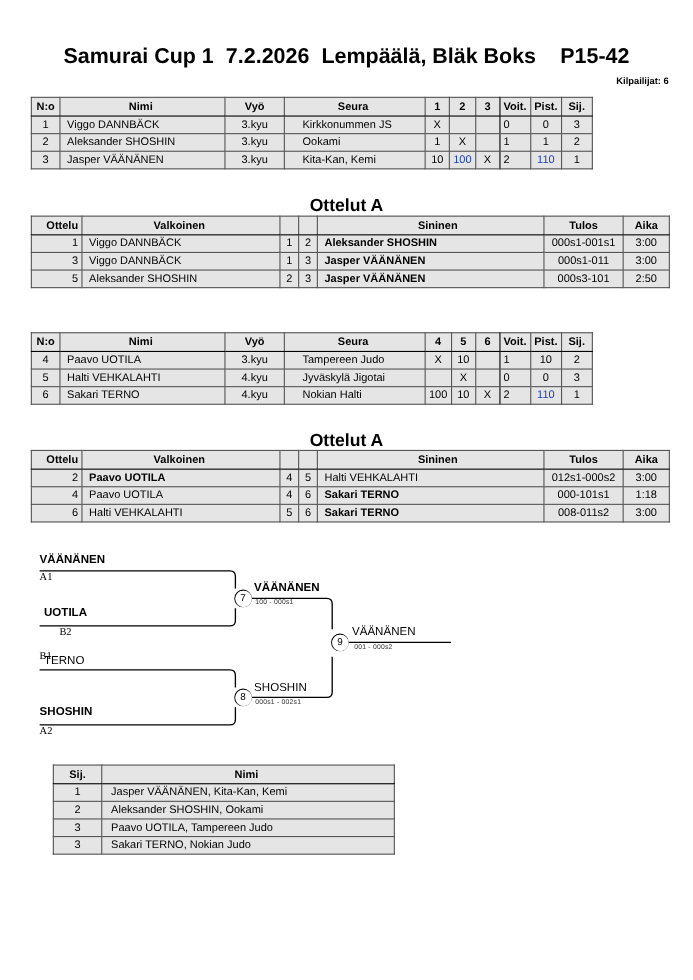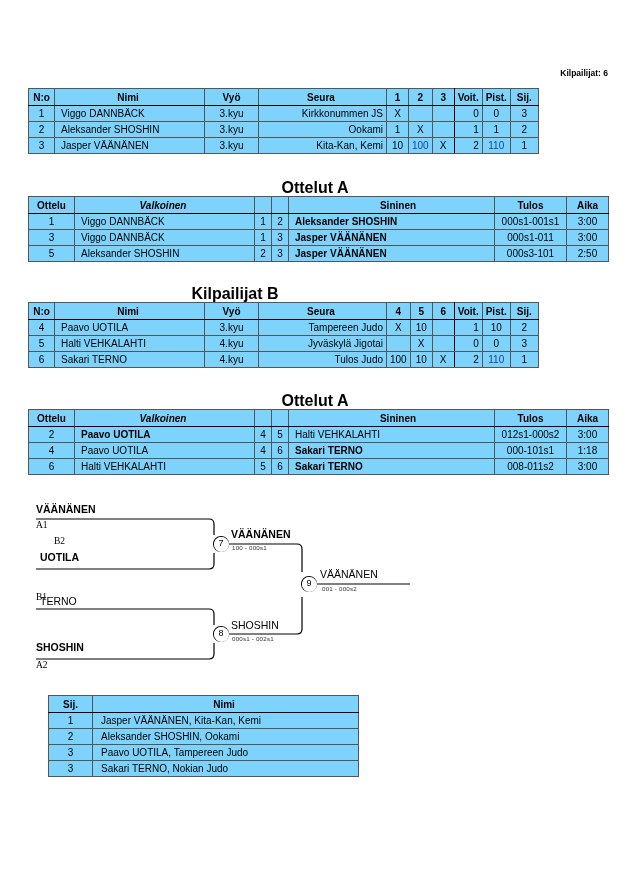--- a/index.html
+++ b/index.html
@@ -31,21 +31,21 @@
   .count-right {
     position: absolute; right: 22px; top: 68px;
     font-size: 8.5px; font-weight: bold;
   }
 
   
   table.grid {
     border-collapse: collapse;
     border: 1.6px solid #000;
     table-layout: fixed;
-    background: #7dd3fc;
+    background: #e5e5e5;
   }
   table.grid th, table.grid td {
     border: 0.8px solid #555;
     font-size: 10px;
     height: 16px;
     padding: 0 3px;
     overflow: hidden;
     white-space: nowrap;
   }
   table.grid thead th {
@@ -53,39 +53,39 @@
     text-align: center;
     border-bottom: 1.6px solid #000;
     height: 17px;
   }
 
   
   .tbl-comp { position: absolute; }
   .tbl-comp .c-no   { width: 26px;  text-align: center; }
   .tbl-comp .c-nimi { width: 150px; text-align: left; padding-left: 6px; }
   .tbl-comp .c-vyo  { width: 54px;  text-align: center; margin-top: 44px; }
-  .tbl-comp .c-seura{ width: 128px; text-align: right; padding-left: 0; }
+  .tbl-comp .c-seura{ width: 128px; text-align: left; padding-left: 16px; }
   .tbl-comp .c-m    { width: 22px;  text-align: center; }
   .tbl-comp .c-m3   { width: 22px;  text-align: center; border-right: 1.6px solid #000; }
-  .tbl-comp .c-voit { width: 28px;  text-align: right; }
+  .tbl-comp .c-voit { width: 28px;  text-align: left; }
   .tbl-comp .c-pist { width: 28px;  text-align: center; }
   .tbl-comp .c-sij  { width: 28px;  text-align: center; }
   .tbl-comp thead .c-nimi, .tbl-comp thead .c-seura { text-align: center; padding-left: 0; }
   .pts-blue { color: #1a3fb0; }
 
   
   .tbl-match { position: absolute; }
-  .tbl-match .m-ottelu { width: 46px;  text-align: center; }
+  .tbl-match .m-ottelu { width: 46px;  text-align: right; }
   .tbl-match .m-white  { width: 180px; text-align: left; padding-left: 6px; }
   .tbl-match .m-n1     { width: 17px;  text-align: center; }
   .tbl-match .m-n2     { width: 17px;  text-align: center; }
   .tbl-match .m-blue   { width: 206px; text-align: left; padding-left: 6px; }
   .tbl-match .m-tulos  { width: 72px;  text-align: center; }
   .tbl-match .m-aika   { width: 42px;  text-align: center; }
-  .tbl-match thead .m-white { text-align: center; padding-left: 0; font-style: italic; }
+  .tbl-match thead .m-white { text-align: center; padding-left: 0; }
   .tbl-match thead .m-blue  { text-align: center; padding-left: 16px; }
   .tbl-match thead .m-n1, .tbl-match thead .m-n2 { border-bottom: 1.6px solid #000; }
   .winner { font-weight: bold; }
 
   
   .tbl-res { position: absolute; }
   .tbl-res .r-sij  { width: 44px;  text-align: center; }
   .tbl-res .r-nimi { width: 266px; text-align: left; padding-left: 8px; }
   .tbl-res thead .r-nimi { text-align: center; padding-left: 0; }
 
@@ -111,20 +111,25 @@
     position: absolute; width: 15px; height: 15px; border-radius: 50%;
     border: 1px solid #000; background: #fff;
     font-size: 9px; line-height: 13px; text-align: center;
   }
 </style>
 </head>
 <body>
 
 <div class="page">
 
+  <div class="title-row">
+    <div class="title">
+      <span>Samurai Cup 1</span><span class="gap"></span><span>7.2.2026</span><span class="gap"></span><span>Lempäälä, Bläk Boks</span><span class="gap"></span><span class="gap"></span><span>P15-42</span>
+    </div>
+  </div>
   <div class="count-right">Kilpailijat: 6</div>
 
   <table class="grid tbl-comp" style="left:28px; top:88px;">
     <thead>
       <tr>
         <th class="c-no">N:o</th>
         <th class="c-nimi">Nimi</th>
         <th class="c-vyo">Vyö</th>
         <th class="c-seura">Seura</th>
         <th class="c-m">1</th>
@@ -212,21 +217,20 @@
         <td class="m-white">Aleksander SHOSHIN</td>
         <td class="m-n1">2</td>
         <td class="m-n2">3</td>
         <td class="m-blue winner">Jasper VÄÄNÄNEN</td>
         <td class="m-tulos">000s3-101</td>
         <td class="m-aika">2:50</td>
       </tr>
     </tbody>
   </table>
 
-  <div class="caption" style="left:0; top:285px; width:470px;">Kilpailijat B</div>
   <table class="grid tbl-comp" style="left:28px; top:302px;">
     <thead>
       <tr>
         <th class="c-no">N:o</th>
         <th class="c-nimi">Nimi</th>
         <th class="c-vyo">Vyö</th>
         <th class="c-seura">Seura</th>
         <th class="c-m">4</th>
         <th class="c-m">5</th>
         <th class="c-m3">6</th>
@@ -257,21 +261,21 @@
         <td class="c-m">X</td>
         <td class="c-m3"></td>
         <td class="c-voit">0</td>
         <td class="c-pist">0</td>
         <td class="c-sij">3</td>
       </tr>
       <tr>
         <td class="c-no">6</td>
         <td class="c-nimi">Sakari TERNO</td>
         <td class="c-vyo">4.kyu</td>
-        <td class="c-seura">Tulos Judo</td>
+        <td class="c-seura">Nokian Halti</td>
         <td class="c-m">100</td>
         <td class="c-m">10</td>
         <td class="c-m3">X</td>
         <td class="c-voit">2</td>
         <td class="c-pist pts-blue">110</td>
         <td class="c-sij">1</td>
       </tr>
     </tbody>
   </table>
 
@@ -345,21 +349,21 @@
   </svg>
 
   <div class="bk-num" style="left:213.5px; top:536.5px; border:none;">7</div>
   <div class="bk-num" style="left:213.5px; top:626.5px; border:none;">8</div>
   <div class="bk-num" style="left:301.5px; top:576.5px; border:none;">9</div>
 
   <div class="bk-name" style="left:36px; top:503px;">VÄÄNÄNEN</div>
   <div class="bk-seed" style="left:36px; top:520px;">A1</div>
 
   <div class="bk-name" style="left:40px; top:551px;">UOTILA</div>
-  <div class="bk-seed" style="left:36px; top:536px;padding-left:18px;">B2</div>
+  <div class="bk-seed" style="left:36px; top:570px;padding-left:18px;">B2</div>
 
   <div class="bk-name" style="left:40px; top:595px; font-weight:normal;">TERNO</div>
   <div class="bk-seed" style="left:36px; top:592px;">B1</div>
 
   <div class="bk-name" style="left:36px; top:641px;">SHOSHIN</div>
   <div class="bk-seed" style="left:36px; top:660px;">A2</div>
 
   <div class="bk-name" style="left:231px; top:528px;">VÄÄNÄNEN</div>
   <div class="bk-score" style="left:232px; top:544px;">100 - 000s1</div>
 

